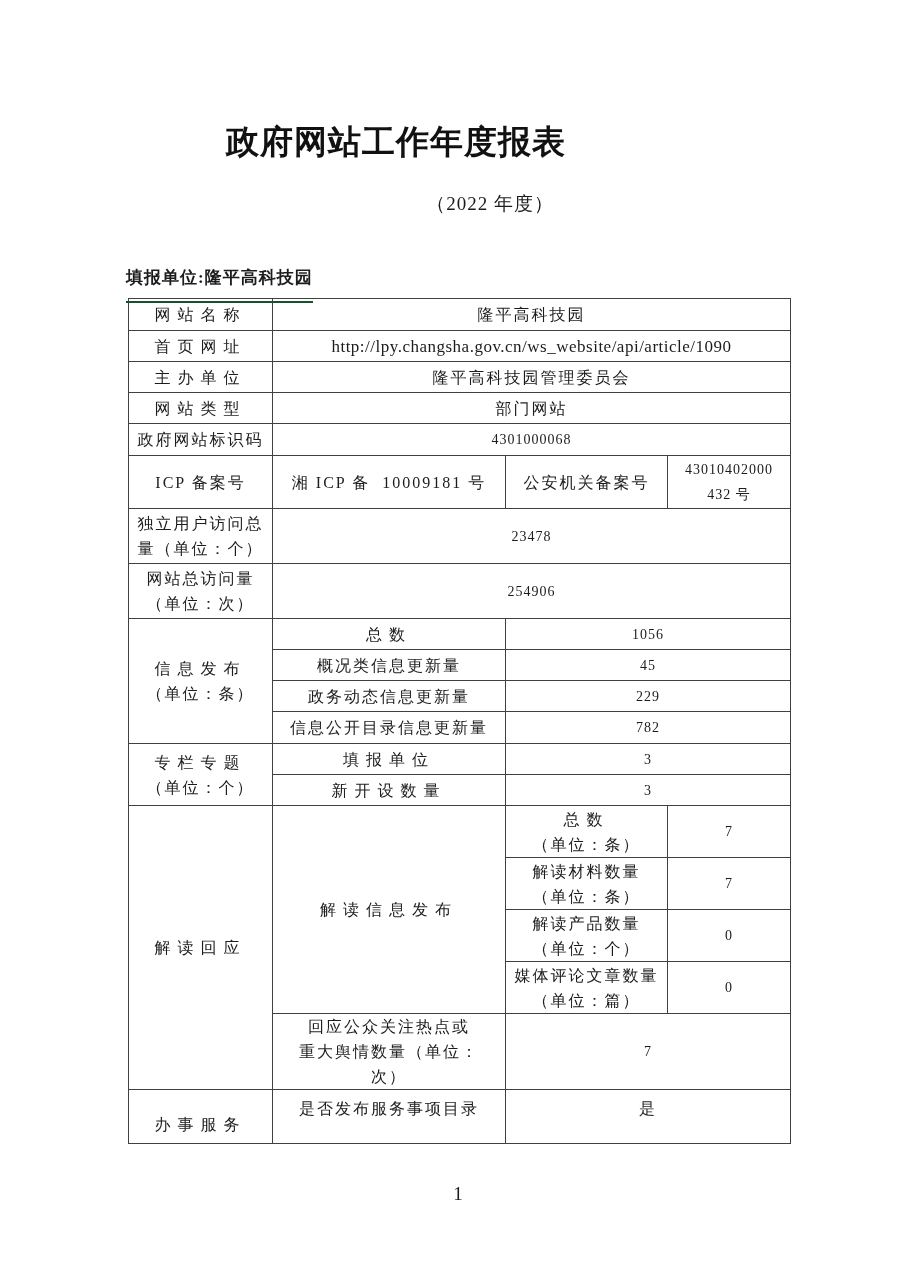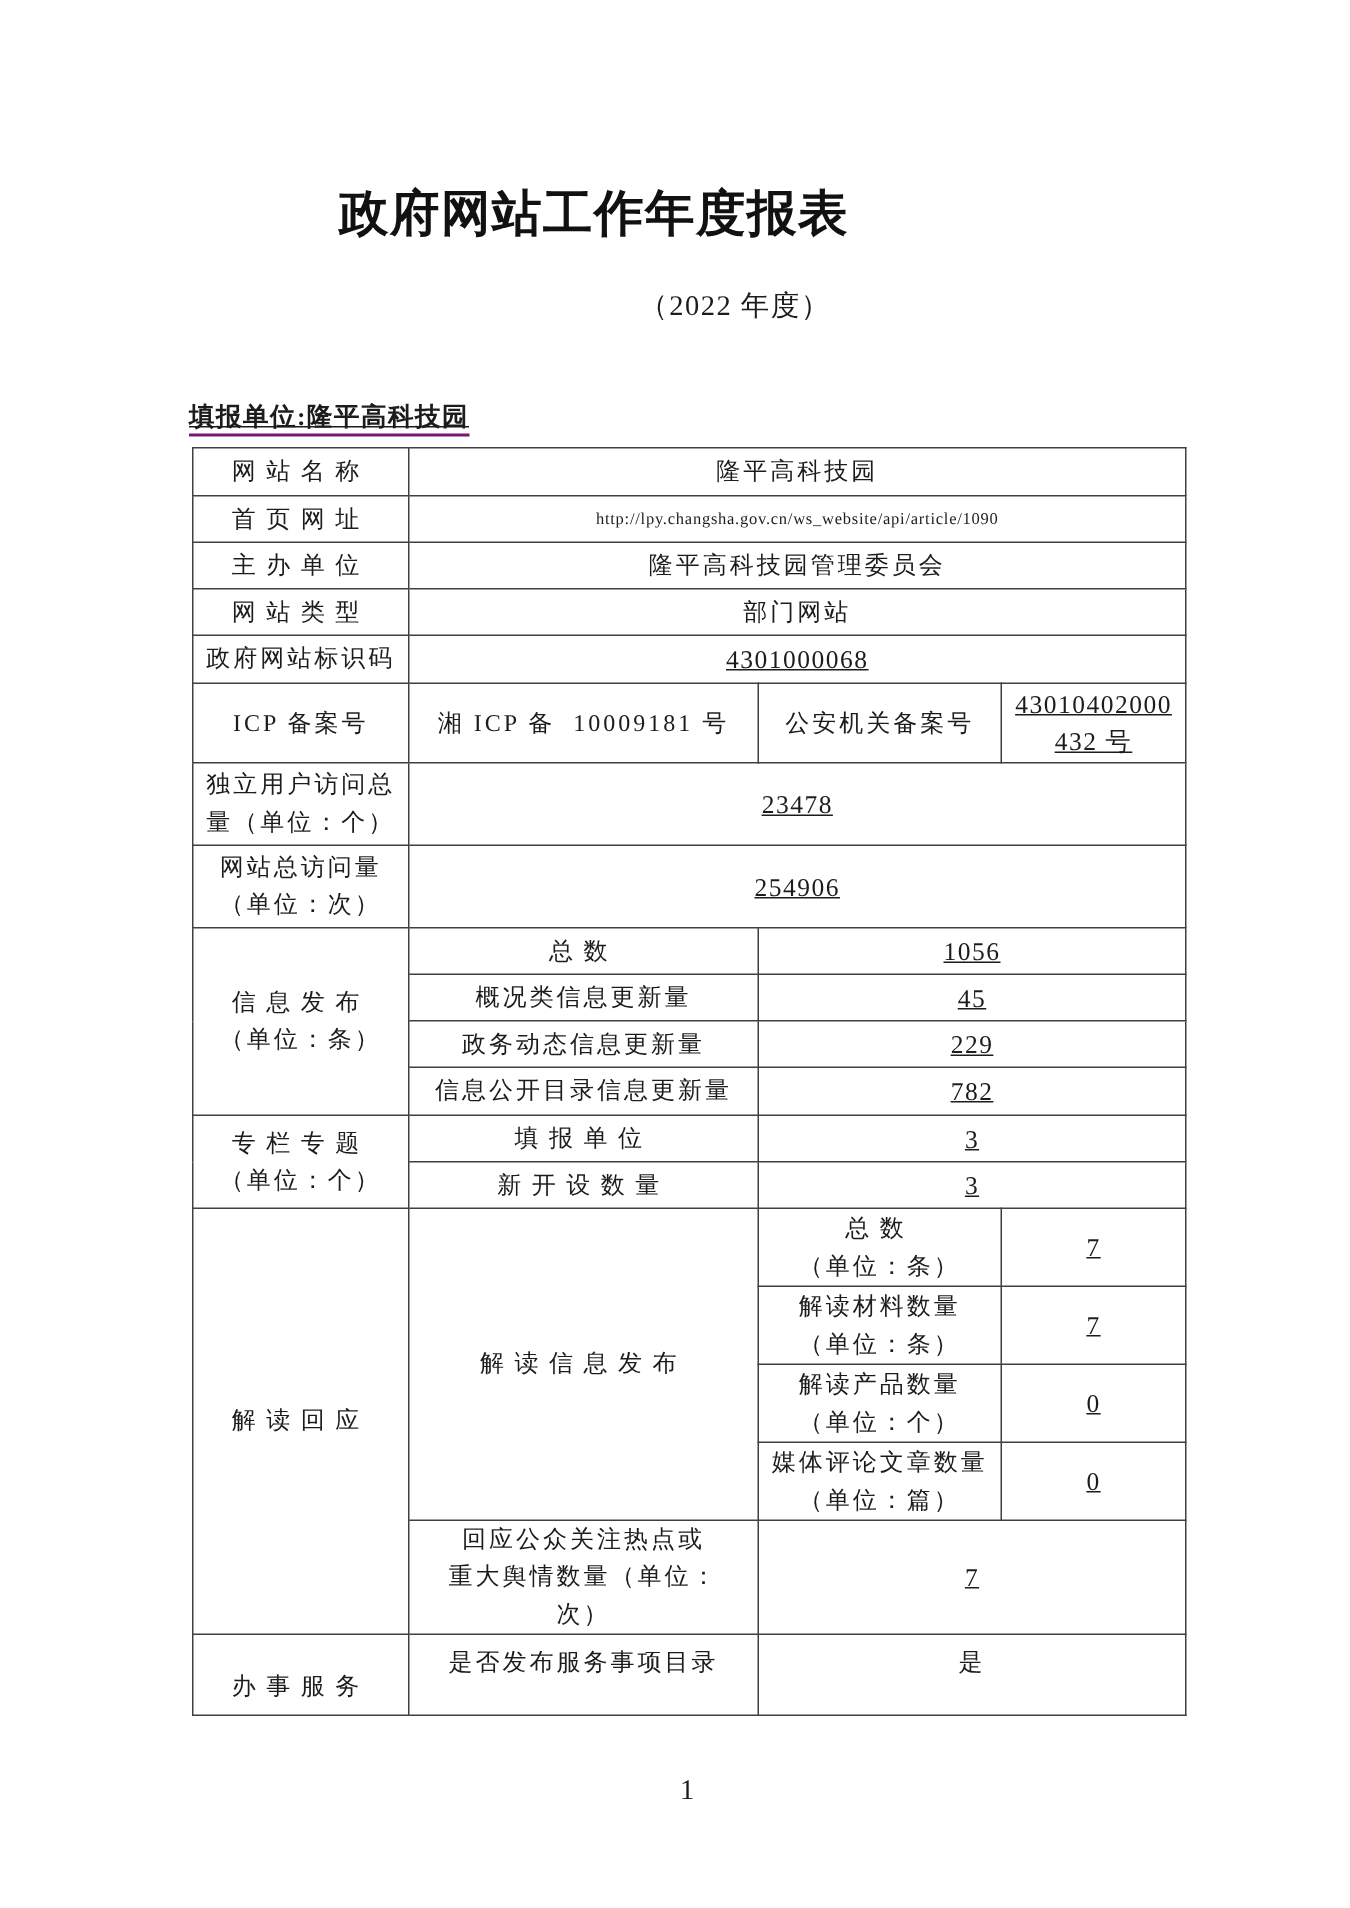--- a/index.html
+++ b/index.html
@@ -15,38 +15,38 @@
     font-family:"Liberation Sans","DejaVu Sans",sans-serif;
     font-weight:bold; font-size:33px; letter-spacing:1px; color:#111;
   }
   .doc-subtitle {
     top:191px; left:0; width:900px; text-align:center;
     font-size:19px; letter-spacing:1px;margin-left:40px;
   }
   .report-unit {
     top:266px; left:126px; font-size:17px; font-weight:bold; letter-spacing:1px;
   }
-  .report-unit span { border-bottom:2px solid #701a75; padding-bottom:2px;text-decoration:underline; }
+  .report-unit span { border-bottom:2px solid #14532d; padding-bottom:14px; }
 
   table.report {
     position:absolute; top:298px; left:128px;
     border-collapse:collapse; table-layout:fixed; width:662px;border-radius:25px;
   }
   td {
     border:1px solid #404040;
     text-align:center; vertical-align:middle;
     font-size:16px; letter-spacing:2px; line-height:25px;
     padding:0 4px; overflow:hidden;
   }
   td.sp  { letter-spacing:7px; }           
   td .ln { display:block; }
   td .ln.sp { letter-spacing:7px; }
   td .ln.nm { letter-spacing:2px; }
-  td.num { font-size:17px; letter-spacing:1px;text-decoration:underline; }
-  td.url { font-size:11px; letter-spacing:0.5px; }
+  td.num { font-size:14px; letter-spacing:1px; }
+  td.url { font-size:17px; letter-spacing:0.5px; }
   td.icp { white-space:pre-wrap; }
   td.vbot { vertical-align:bottom; padding-bottom:6px; }
   td.vtop { vertical-align:top; padding-top:6px;margin-left:12px; }
   tr.h32 { height:32px; } tr.h31 { height:31px; }
   tr.h53 { height:53px; } tr.h55 { height:55px; }
   tr.h52 { height:52px; } tr.h75 { height:75px; } tr.h54 { height:54px; }
 
   .page-number {
     top:1183px; left:16px; width:884px; text-align:center; font-size:19px;
   }

